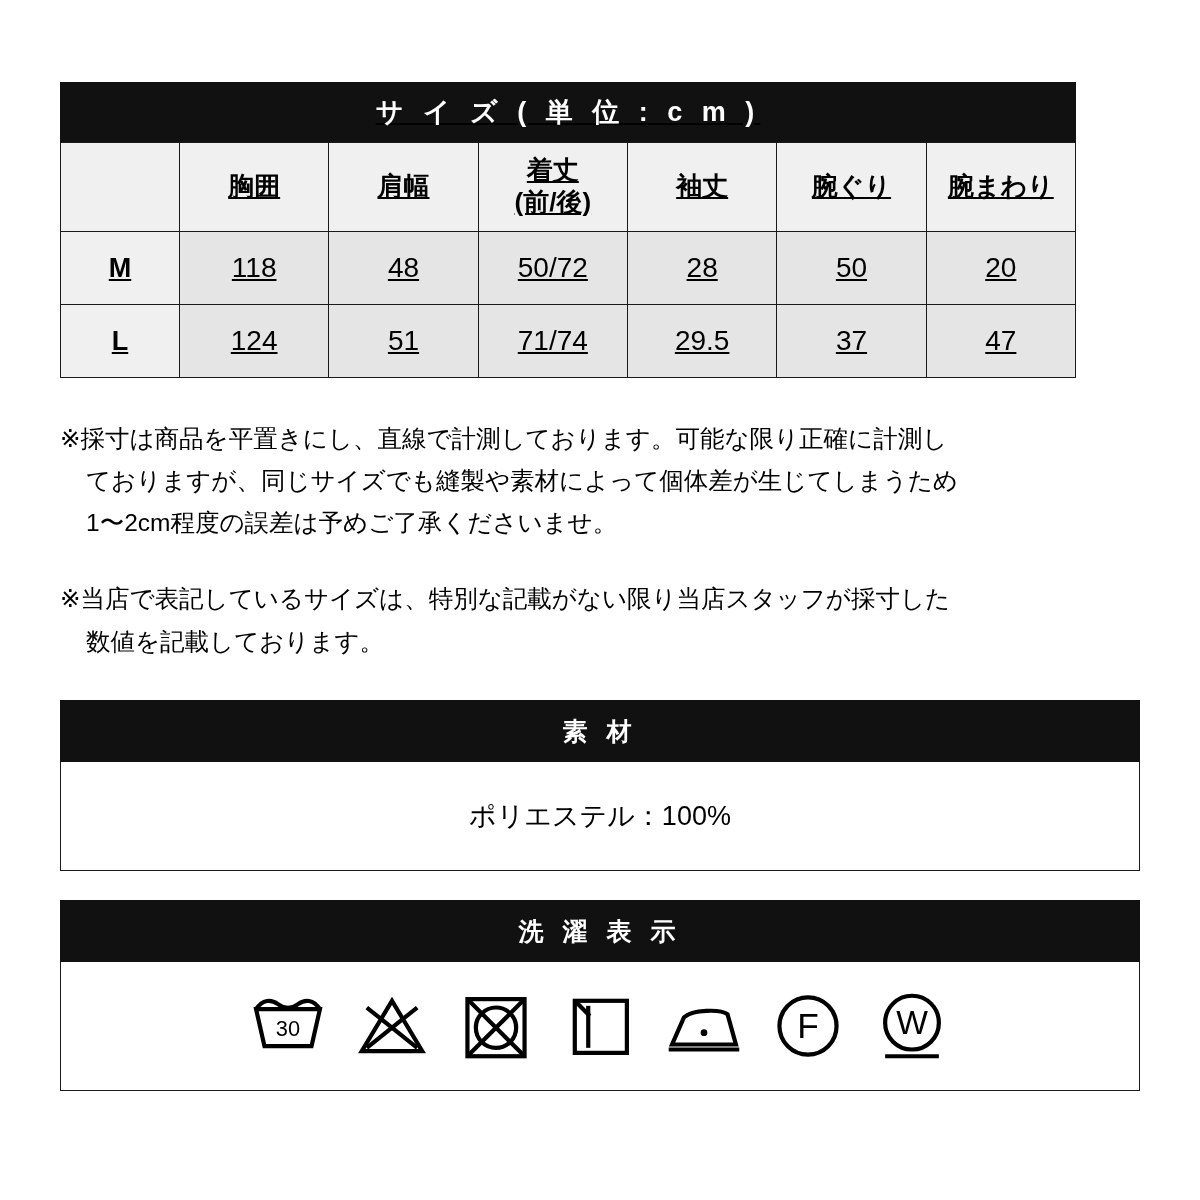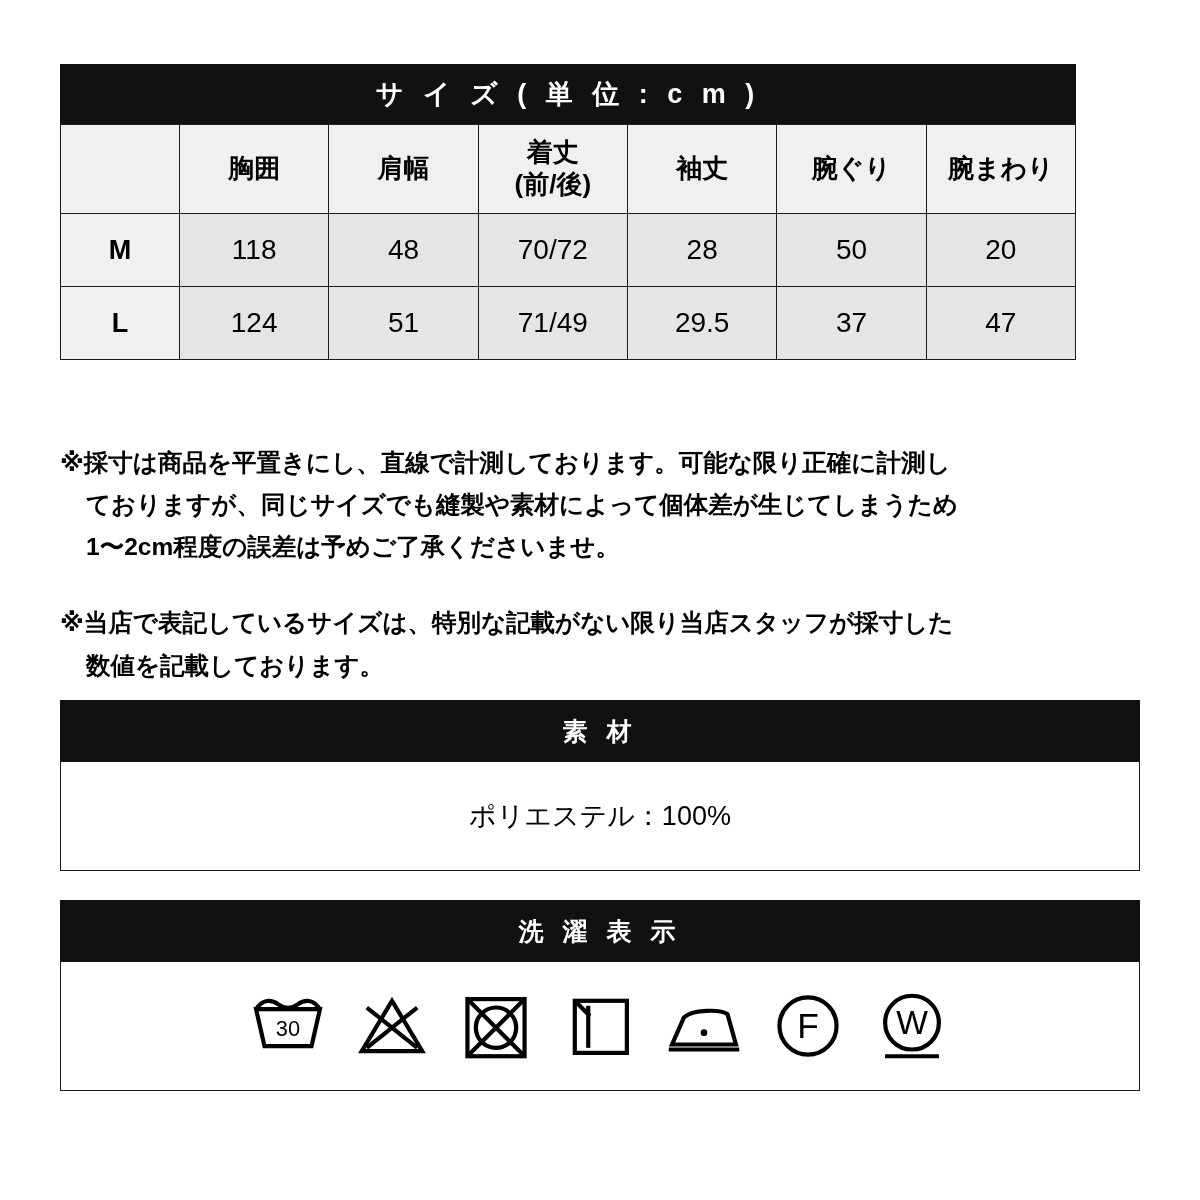--- a/index.html
+++ b/index.html
@@ -29,22 +29,23 @@
     text-align: center;
     font-weight: bold;
     letter-spacing: 6px;
     box-sizing: border-box;
   }
 
   
   .size-block {
     position: absolute;
     left: 60px;
-    top: 64px;
+    top: 82px;
     width: 1016px;
+    text-decoration: underline;
   }
   .size-title {
     height: 60px;
     line-height: 60px;
     font-size: 27px;
   }
   table.size {
     width: 100%;
     border-collapse: collapse;
     table-layout: fixed;
@@ -76,25 +77,24 @@
     font-weight: bold;
     font-size: 27px;
   }
   .col-size  { width: 118px; }
   .col-data  { width: auto; }
 
   
   .notes {
     position: absolute;
     left: 60px;
-    top: 442px;
+    top: 418px;
     width: 1080px;
     font-size: 24.5px;
     line-height: 1.72;
-    font-weight: bold;
   }
   .note-p { margin: 0 0 34px 0; }
   .note-p:last-child { margin-bottom: 0; margin-top: 12px; }
   .note-line { display: block; white-space: pre; }
   .indent-1 { padding-left: 26px; }
 
   
   .material-block {
     position: absolute;
     left: 60px;
@@ -159,30 +159,30 @@
           <th class="col-data">袖丈</th>
           <th class="col-data">腕ぐり</th>
           <th class="col-data">腕まわり</th>
         </tr>
       </thead>
       <tbody>
         <tr>
           <td class="rowhead">M</td>
           <td>118</td>
           <td>48</td>
-          <td>70/72</td>
+          <td>50/72</td>
           <td>28</td>
           <td>50</td>
           <td>20</td>
         </tr>
         <tr>
           <td class="rowhead">L</td>
           <td>124</td>
           <td>51</td>
-          <td>71/49</td>
+          <td>71/74</td>
           <td>29.5</td>
           <td>37</td>
           <td>47</td>
         </tr>
       </tbody>
     </table>
   </div>
 
   <div class="notes">
     <p class="note-p">

